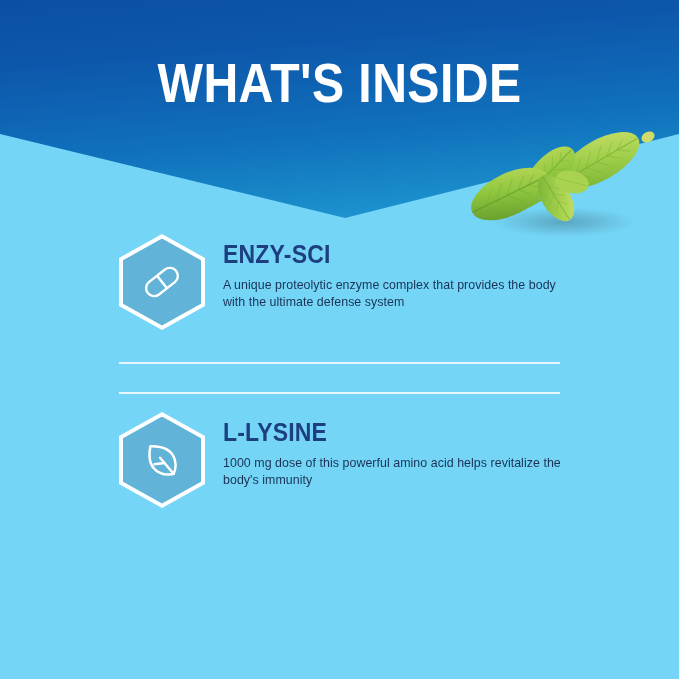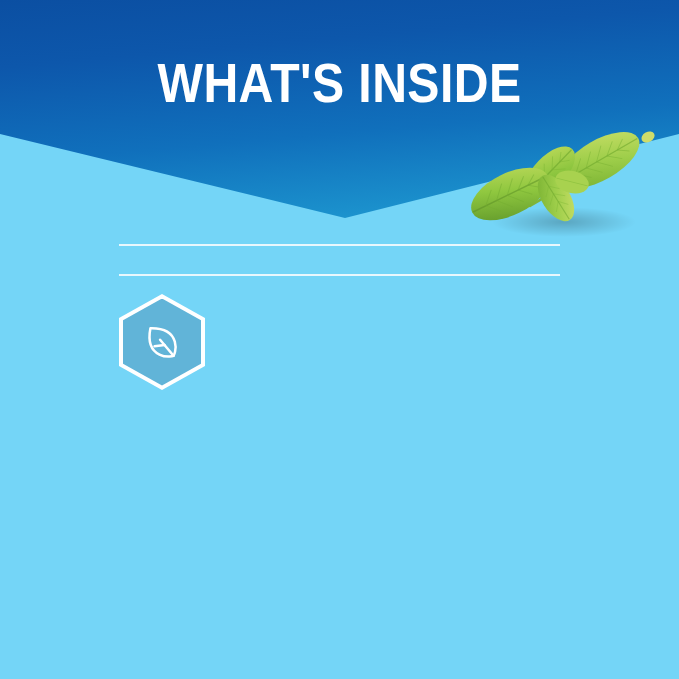--- a/index.html
+++ b/index.html
@@ -261,20 +261,38 @@
     </g>
 
     <g transform="translate(120,62) rotate(14)">
       <ellipse cx="0" cy="0" rx="17" ry="11" fill="#a8d24f"></ellipse>
       <path d="M-16 0 L16 0" stroke="#7cb634" stroke-width="1" opacity="0.5"></path>
     </g>
   </svg>
 
   <div class="ingredient-list">
 
+    <div class="ingredient-row">
+      <div class="hex-wrap">
+        <div class="hex-outer"></div>
+        <div class="hex-inner"></div>
+        <div class="hex-glyph">
+          <svg width="44" height="44" viewBox="0 0 44 44">
+            <g transform="rotate(-38 22 22)" fill="none" stroke="#ffffff" stroke-width="2.4">
+              <rect x="4" y="14" width="36" height="16" rx="8" ry="8"></rect>
+              <line x1="22" y1="14" x2="22" y2="30"></line>
+            </g>
+          </svg>
+        </div>
+      </div>
+      <div class="text-col">
+        <p class="ingredient-name">ENZY-SCI</p>
+        <p class="ingredient-desc">A unique proteolytic enzyme complex that provides the body with the ultimate defense system</p>
+      </div>
+    </div>
 
     <div class="row-gap-top"></div>
     <div class="divider"></div>
     <div class="row-gap-bottom"></div>
 
 
     <div class="row-gap-top"></div>
     <div class="divider"></div>
     <div class="row-gap-bottom"></div>
 
@@ -285,16 +303,20 @@
         <div class="hex-glyph">
           <svg width="46" height="46" viewBox="0 0 46 46">
             <g transform="rotate(-40 23 23)" fill="none" stroke="#ffffff" stroke-width="2.5" stroke-linejoin="round" stroke-linecap="round">
               <path d="M23 5 C33 13 37 22 33 31 C29.5 38.8 23 41 23 41 C23 41 16.5 38.8 13 31 C9 22 13 13 23 5 Z"></path>
               <line x1="23" y1="41" x2="23" y2="20"></line>
               <path d="M23 27 L14.5 21.5"></path>
             </g>
           </svg>
         </div>
       </div>
+      <div class="text-col">
+        <p class="ingredient-name">L-LYSINE</p>
+        <p class="ingredient-desc">1000 mg dose of this powerful amino acid helps revitalize the body's immunity</p>
+      </div>
     </div>
 
   </div>
 </div>
 
 </body></html>

